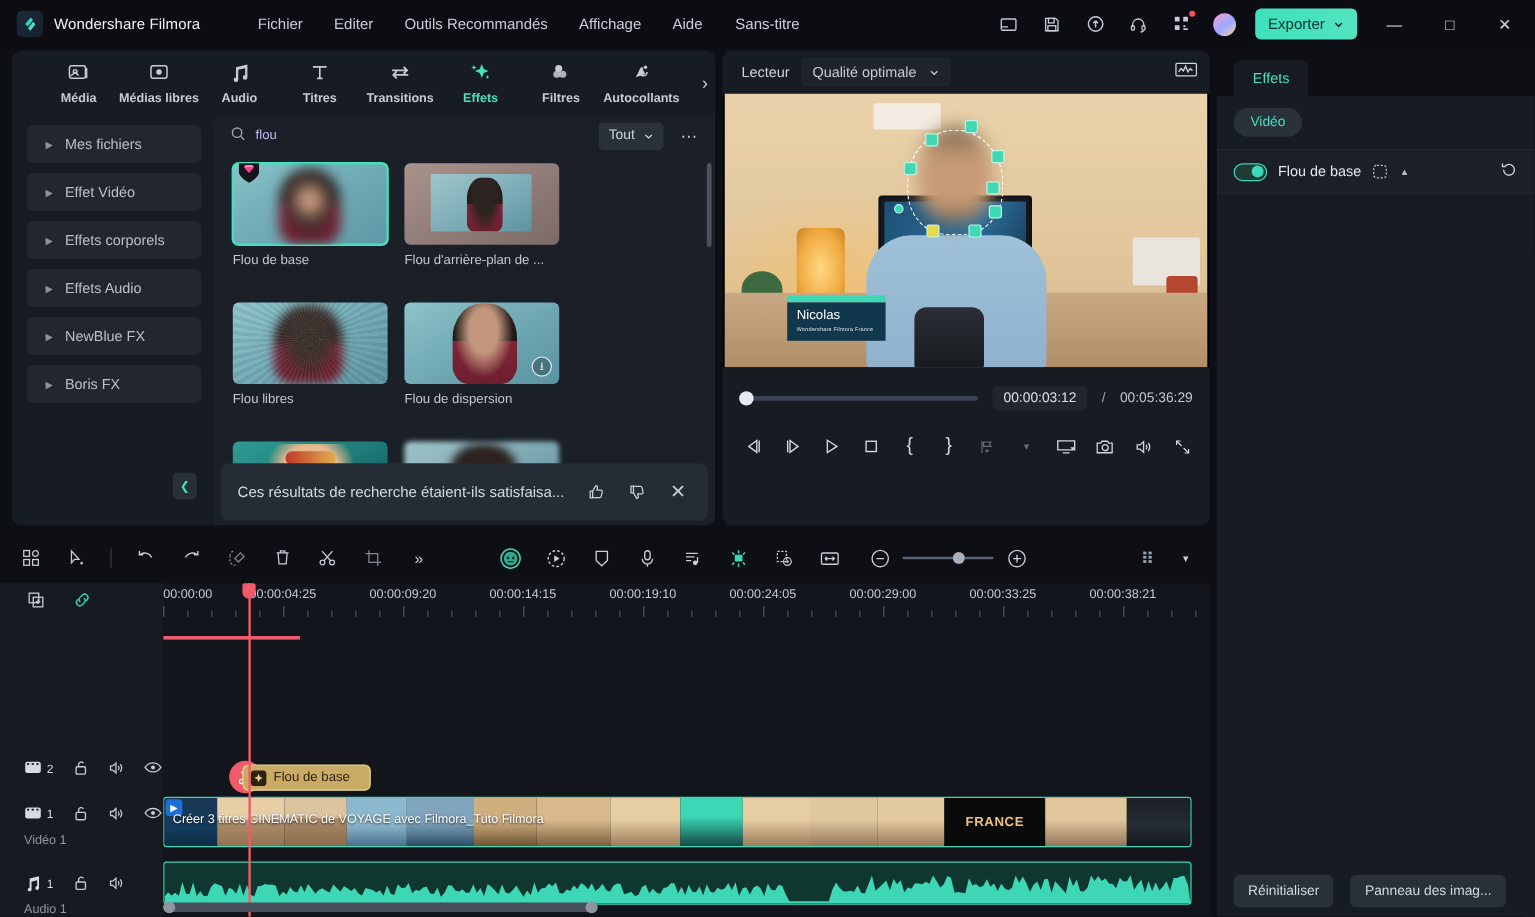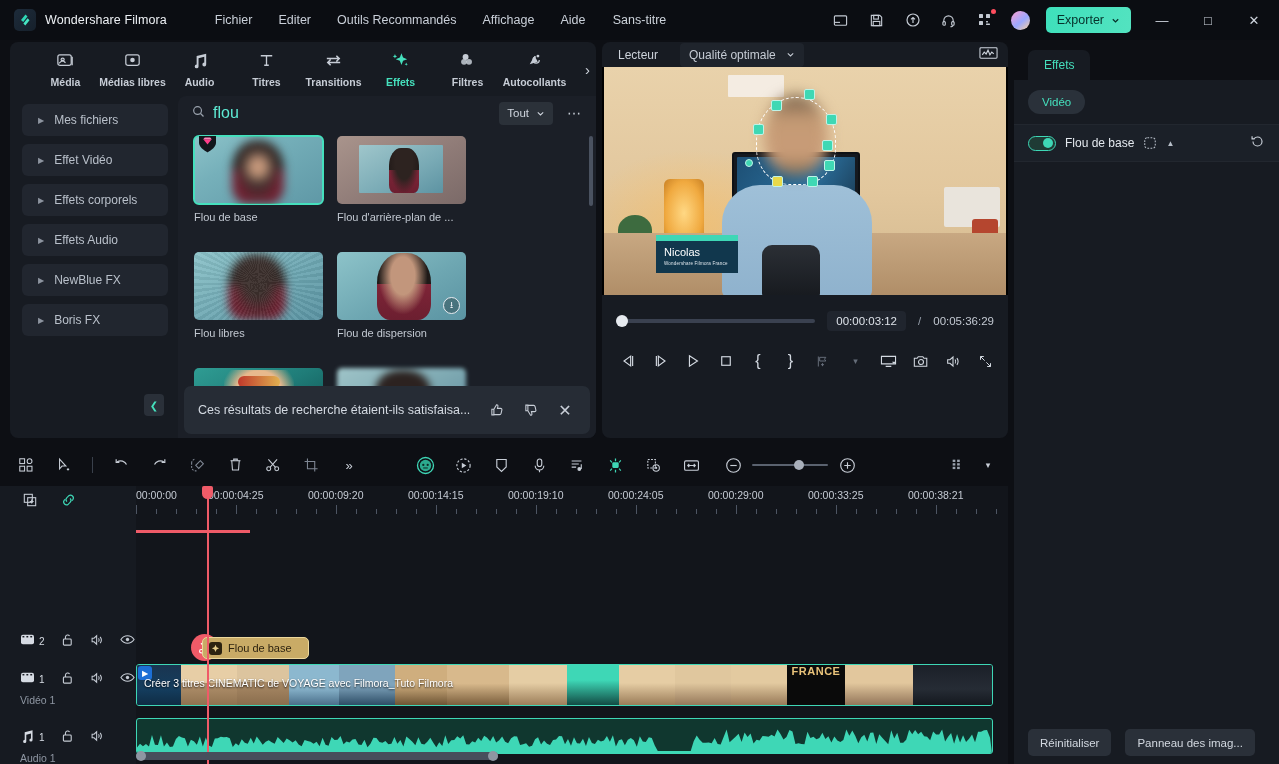--- a/index.html
+++ b/index.html
@@ -71,21 +71,21 @@
   .cat .caret { font-size: 8px; color: #8d949f; }
   .collapse-btn {
     position: absolute; left: 134px; bottom: 22px; width: 20px; height: 22px;
     border-radius: 4px; background: #2a3039; color: #45e0bd;
     display: flex; align-items: center; justify-content: center; font-size: 10px; cursor: pointer;
   }
 
   .results { flex: 1; background: #1b1f27; border-radius: 8px 0 0 0; margin: 0 0 0 0; position: relative; }
   .searchrow { height: 34px; display: flex; align-items: center; padding: 0 8px 0 14px; gap: 8px; }
   .search-ic { color: #9aa2ad; font-size: 12px; }
-  .search-val { flex: 1; font-size: 16px; color: #5eead4; }
+  .search-val { flex: 1; font-size: 11px; color: #c4b5fd; }
   .filter-pill { display: flex; align-items: center; gap: 7px; height: 23px; padding: 0 8px;
                  background: #2b3139; border-radius: 4px; font-size: 11.5px; color: #cfd5de; cursor: pointer; }
   .dots { padding: 0 6px; color: #c3c9d2; font-size: 14px; letter-spacing: 1px; cursor: pointer; }
 
   .grid { display: flex; flex-wrap: wrap; gap: 14px; padding: 6px 16px 0 16px; position: relative; height: 300px; overflow: hidden; }
   .card { width: 129px; }
   .thumb { width: 129px; height: 68px; border-radius: 5px; position: relative; overflow: hidden; }
   .card.sel .thumb { outline: 2px solid #45e0bd; outline-offset: -1px; }
   .cname { font-size: 11px; color: #c2c8d1; margin-top: 7px; white-space: nowrap;
            overflow: hidden; text-overflow: ellipsis; }
@@ -101,21 +101,21 @@
     padding: 0 14px; gap: 12px;
   }
   .fb-text { flex: 1; font-size: 12.5px; color: #d3d9e1; }
   .fb-ic { width: 22px; color: #c8ced7; display: flex; align-items: center; justify-content: center; cursor: pointer; }
 
   
   .player {
     position: absolute; left: 602px; top: 42px; width: 406px; height: 396px;
     background: #171b22; border-radius: 8px; overflow: hidden;
   }
-  .player-head { height: 25px; display: flex; align-items: center; padding: 0 10px 0 16px; gap: 22px; }
+  .player-head { height: 36px; display: flex; align-items: center; padding: 0 10px 0 16px; gap: 10px; }
   .ph-label { font-size: 12px; color: #cdd3db; }
   .quality { display: flex; align-items: center; gap: 10px; height: 24px; padding: 0 9px;
              border-radius: 4px; background: #1f242c; font-size: 12px; color: #c5cbd4; cursor: pointer; }
   .ph-right { margin-left: auto; color: #cfd5de; cursor: pointer; }
 
   .stage { width: 422px; height: 228px; background: #000; position: relative; overflow: hidden; }
   .video { position: absolute; left: 2px; top: 0; width: 402px; height: 228px;
            background: linear-gradient(180deg,#e8cfa6 0%,#e3c79d 40%,#d9bb8f 100%); overflow: hidden; }
   .wall { position: absolute; inset: 0; background:
       radial-gradient(160px 110px at 22% 70%, rgba(255,190,90,.55), transparent 70%),
@@ -944,21 +944,21 @@
             <div class="frame" style="width:52px;background:linear-gradient(180deg,#dcc49e 0 42%,#a98a66 43%,#8a6d4d)"></div>
             <div class="frame" style="width:50px;background:linear-gradient(180deg,#8cb8cf 0 55%,#4a6f8a)"></div>
             <div class="frame" style="width:56px;background:linear-gradient(180deg,#7fa4bc 0 50%,#2d4d66)"></div>
             <div class="frame" style="width:52px;background:linear-gradient(180deg,#cfae7e 0 48%,#6d5434)"></div>
             <div class="frame" style="width:62px;background:linear-gradient(180deg,#d8b98c 0 46%,#7a5e3c)"></div>
             <div class="frame" style="width:58px;background:linear-gradient(180deg,#e5cda4 0 45%,#9c7e5a)"></div>
             <div class="frame" style="width:52px;background:linear-gradient(180deg,#3ed7b6 0 38%,#124b44)"></div>
             <div class="frame" style="width:56px;background:linear-gradient(180deg,#e6cda4 0 45%,#9a7c58)"></div>
             <div class="frame" style="width:56px;background:linear-gradient(180deg,#e0c79e 0 45%,#95785a)"></div>
             <div class="frame" style="width:56px;background:linear-gradient(180deg,#e3caa0 0 45%,#987a58)"></div>
-            <div class="frame" style="width:58px;background:#0a0a0a;display:flex;align-items:flex-start;justify-content:center">
+            <div class="frame" style="width:84px;background:#0a0a0a;display:flex;align-items:center;justify-content:center">
               <span style="font-size:11px;font-weight:bold;color:#e9c37a;letter-spacing:.5px">FRANCE</span>
             </div>
             <div class="frame" style="width:68px;background:linear-gradient(180deg,#e2c79d 0 45%,#93765a)"></div>
             <div class="frame" style="flex:1;background:linear-gradient(180deg,#1b2028,#262c35 60%,#14181e)"></div>
           </div>
           <div class="clip-icon">▶</div>
           <div class="clip-title">Créer 3 titres CINEMATIC de VOYAGE avec Filmora_Tuto Filmora</div>
         </div>
 
         <div class="track-row" style="top:200px;height:40px">

